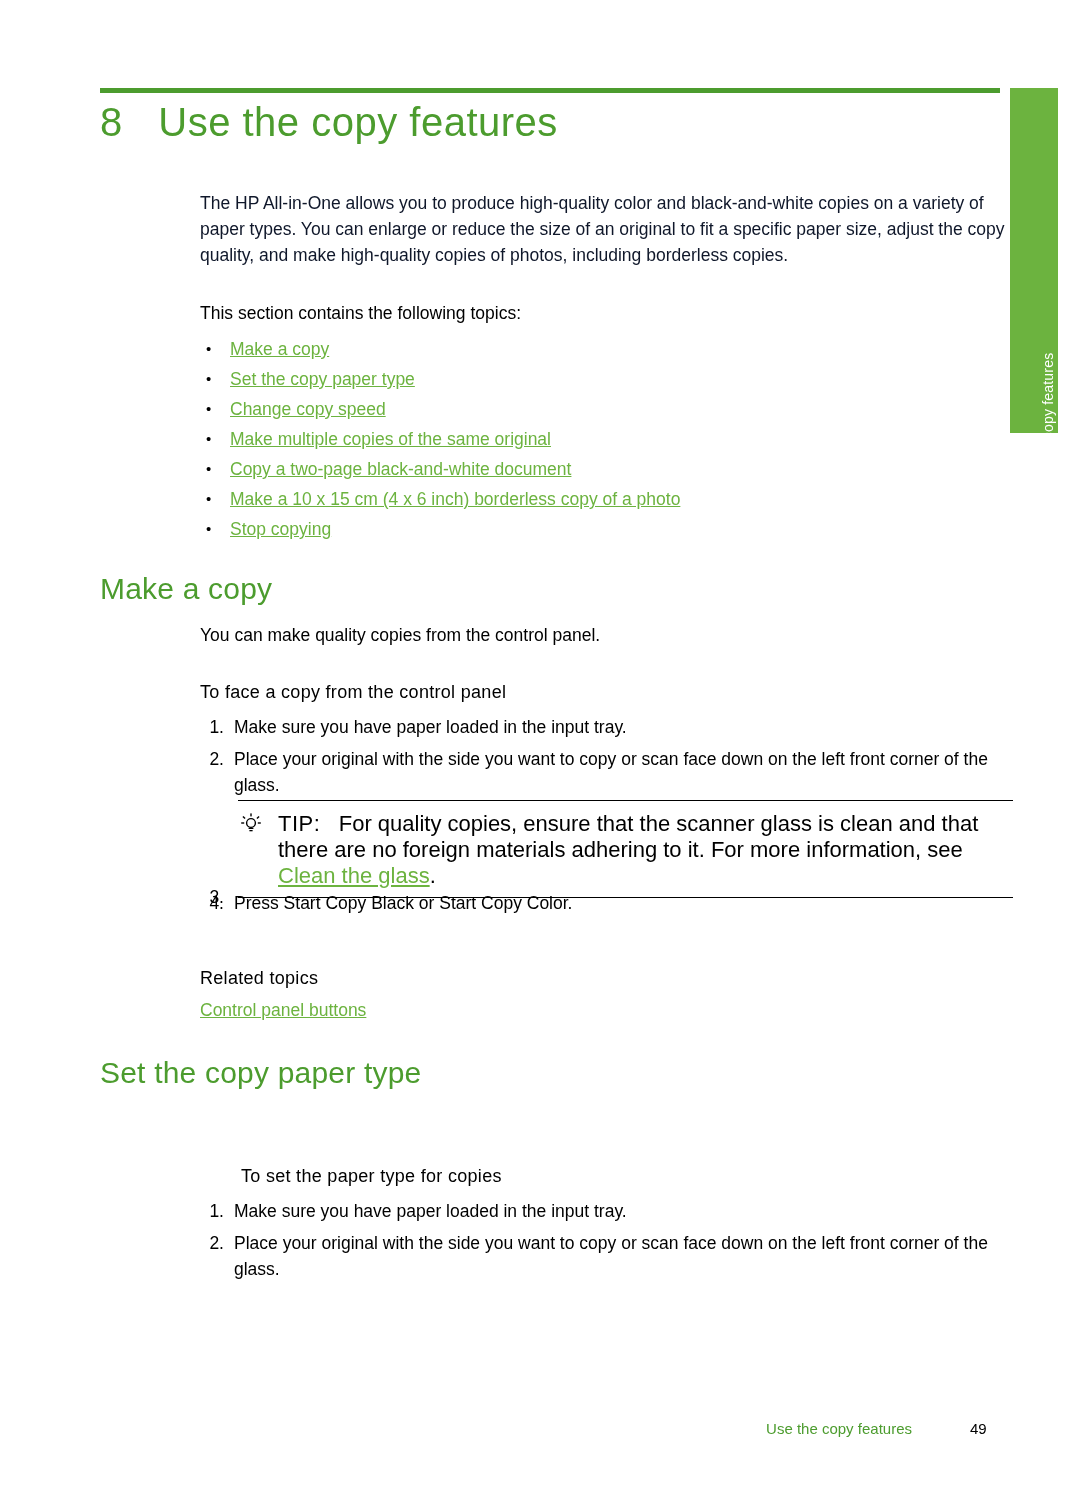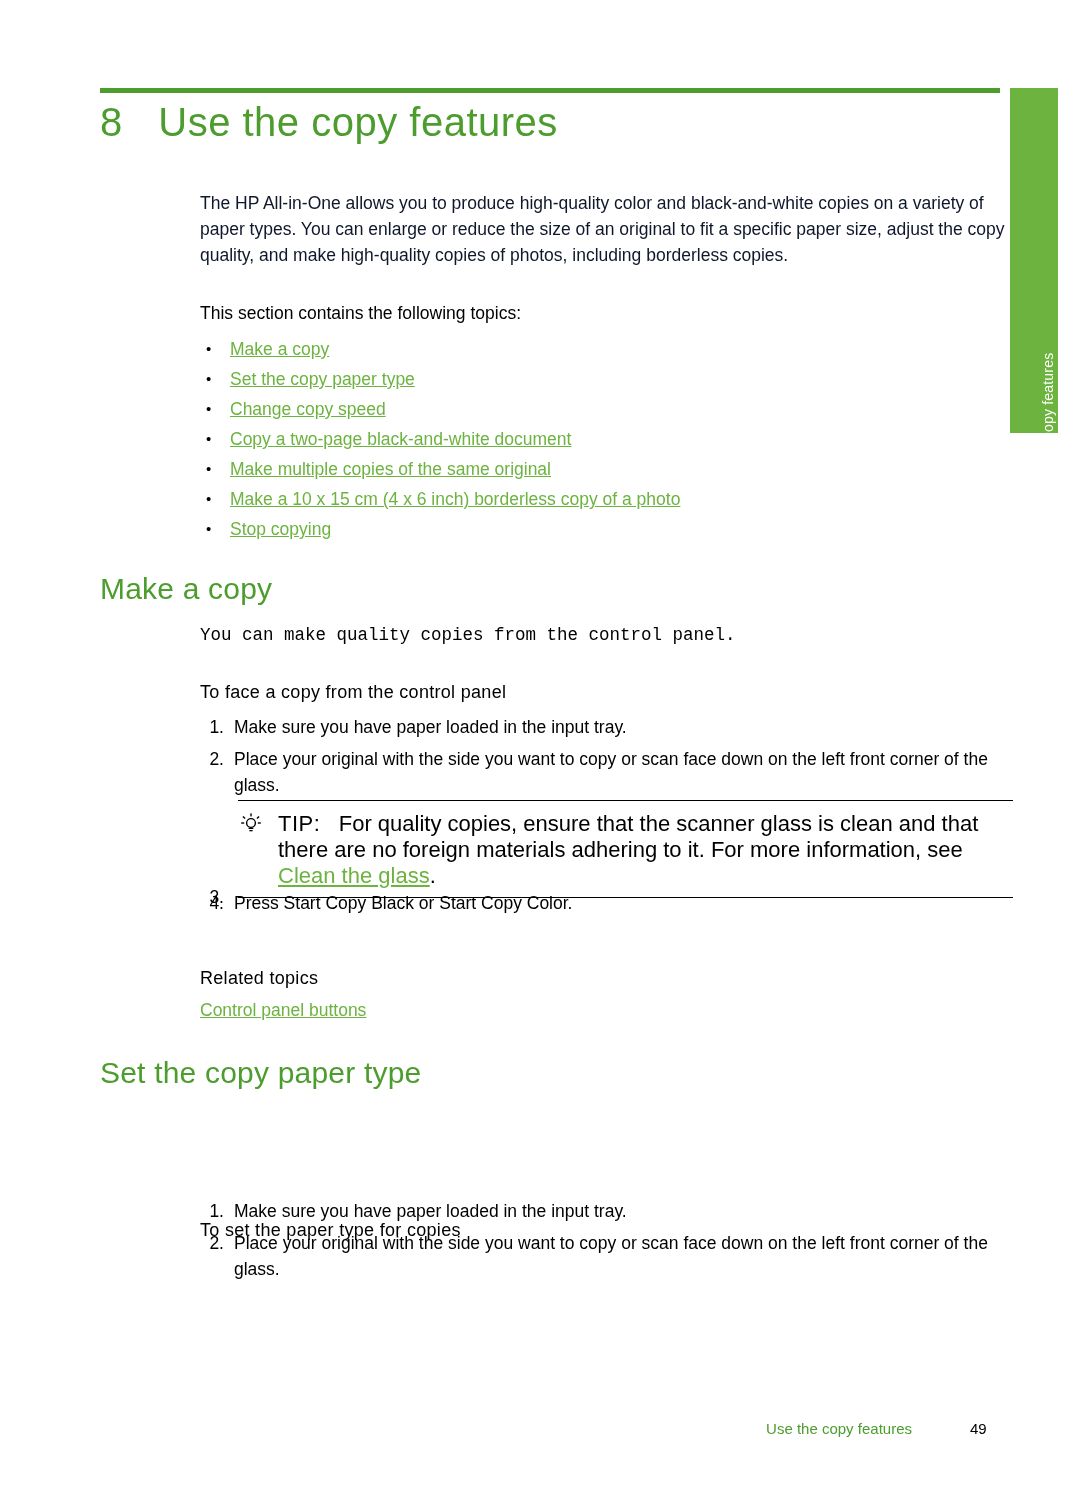--- a/index.html
+++ b/index.html
@@ -139,33 +139,33 @@
   .h1-make { top: 572px; }
   .h1-set  { top: 1056px; }
 
   .para {
     position: absolute;
     left: 200px;
     width: 805px;
     font-size: 17.5px;
     line-height: 26px;
   }
-  .p-make-intro { top: 622px; font-family: Liberation Mono, monospace; }
+  .p-make-intro { top: 622px; }
   .p-set-intro  { top: 1106px; }
 
   .h2-proc {
     position: absolute;
     left: 200px;
     width: 805px;
     font-size: 18px;
     color: #000;
     letter-spacing: 0.3px;
   }
   .h2-make { top: 682px; }
-  .h2-set  { top: 1220px; }
+  .h2-set  { top: 1166px; margin-left: 41px; }
   .h2-related { top: 968px; }
 
   ol.steps {
     position: absolute;
     left: 200px;
     width: 805px;
     margin: 0;
     padding: 0;
     list-style: none;
     font-size: 17.5px;
@@ -258,22 +258,22 @@
   </div>
 
   <div class="intro">The HP All-in-One allows you to produce high-quality color and black-and-white copies on a variety of paper types. You can enlarge or reduce the size of an original to fit a specific paper size, adjust the copy quality, and make high-quality copies of photos, including borderless copies.</div>
 
   <div class="topics-line">This section contains the following topics:</div>
 
   <ul class="topic-list">
     <li><a class="link">Make a copy</a></li>
     <li><a class="link">Set the copy paper type</a></li>
     <li><a class="link">Change copy speed</a></li>
+    <li><a class="link">Make multiple copies of the same original</a></li>
     <li><a class="link">Copy a two-page black-and-white document</a></li>
-    <li><a class="link">Make multiple copies of the same original</a></li>
     <li><a class="link">Make a 10 x 15 cm (4 x 6 inch) borderless copy of a photo</a></li>
     <li><a class="link">Stop copying</a></li>
   </ul>
 
   <h2 class="h1-green h1-make" style="margin:0;">Make a copy</h2>
 
   <div class="para p-make-intro">You can make quality copies from the control panel.</div>
 
   <div class="h2-proc h2-make">To face a copy from the control panel</div>
 

